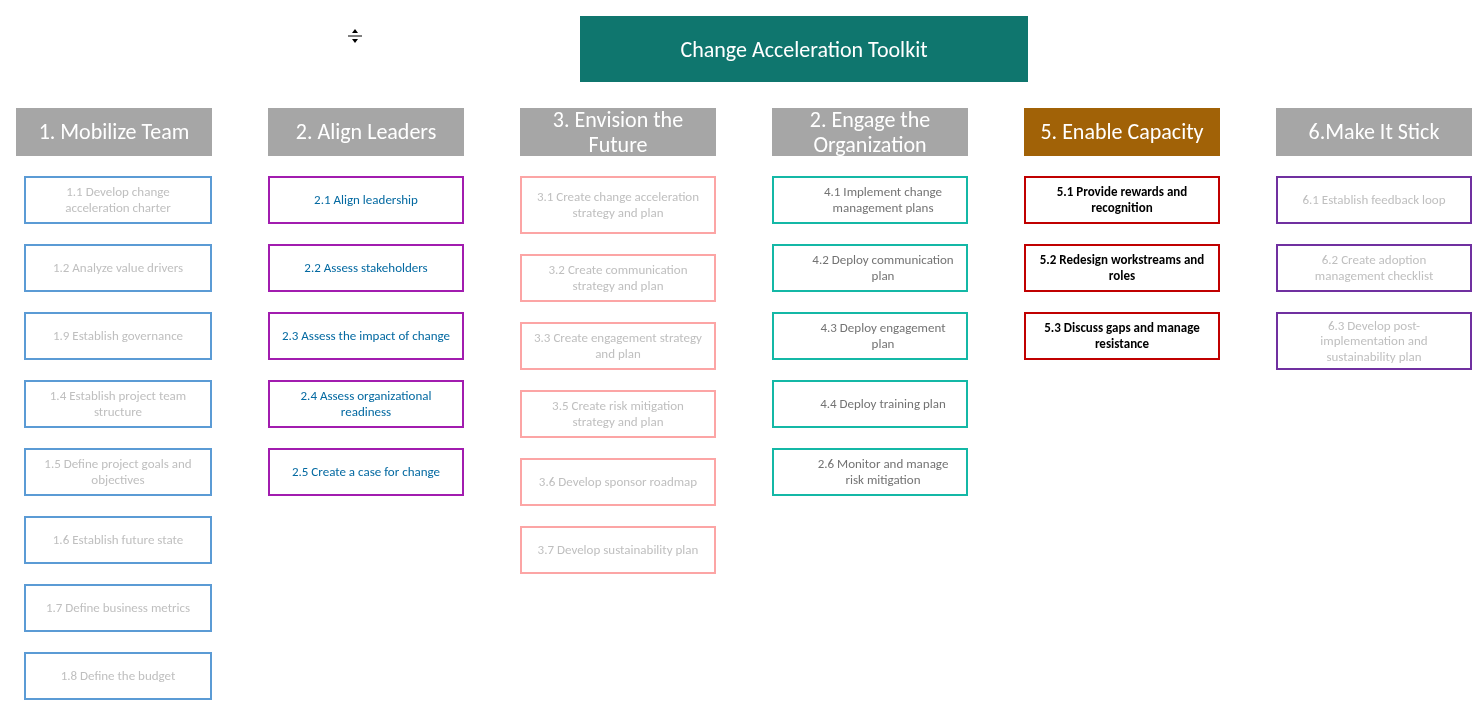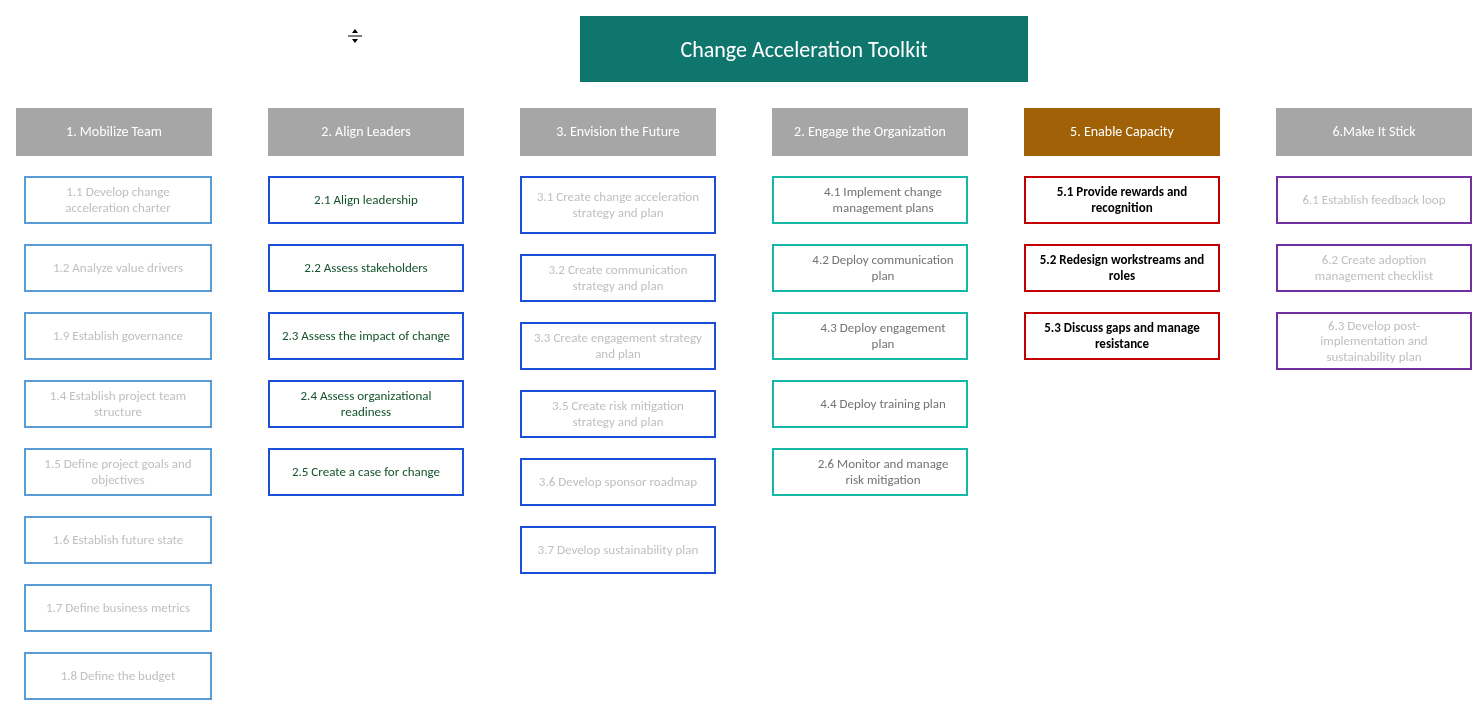--- a/index.html
+++ b/index.html
@@ -39,42 +39,42 @@
       gap: 56px;
     }
     .col { width: 196px; }
     .col-header {
       height: 48px;
       display: flex;
       align-items: center;
       justify-content: center;
       text-align: center;
       color: #fff;
-      font-size: 14px;
+      font-size: 22px;
       padding: 0 6px;
       line-height: 1.15;
     }
     .hdr-gray { background: #A6A6A6; }
     .hdr-red  { background: #a16207; }
     .items { margin-top: 20px; display: flex; flex-direction: column; gap: 20px; }
     .item {
       height: 48px;
       min-height: 48px;
       display: flex;
       align-items: center;
       justify-content: center;
       text-align: center;
       font-size: 13px;
       padding: 4px 10px;
       line-height: 1.2;
       background: #fff;
     }
     .blue   { border: 2px solid #5B9BD5; color: #BFBFBF; margin-left: 8px; }
-    .navy   { border: 2px solid #1d4ed8; color: #14532d; }
-    .green  { border: 2px solid #1d4ed8; color: #BFBFBF; }
+    .navy   { border: 2px solid #a21caf; color: #0369a1; }
+    .green  { border: 2px solid #fca5a5; color: #BFBFBF; }
     .brown  { border: 2px solid #14b8a6; color: #737373; padding-left: 36px; }
     .red    { border: 2px solid #C00000; color: #000; font-weight: 600; }
     .purple { border: 2px solid #7030A0; color: #BFBFBF; }
     .tall { height: 58px; }
   </style>
 </head>
 <body>
 
 <div class="resize-handle">
   <svg viewBox="0 0 18 14" width="18" height="14">

